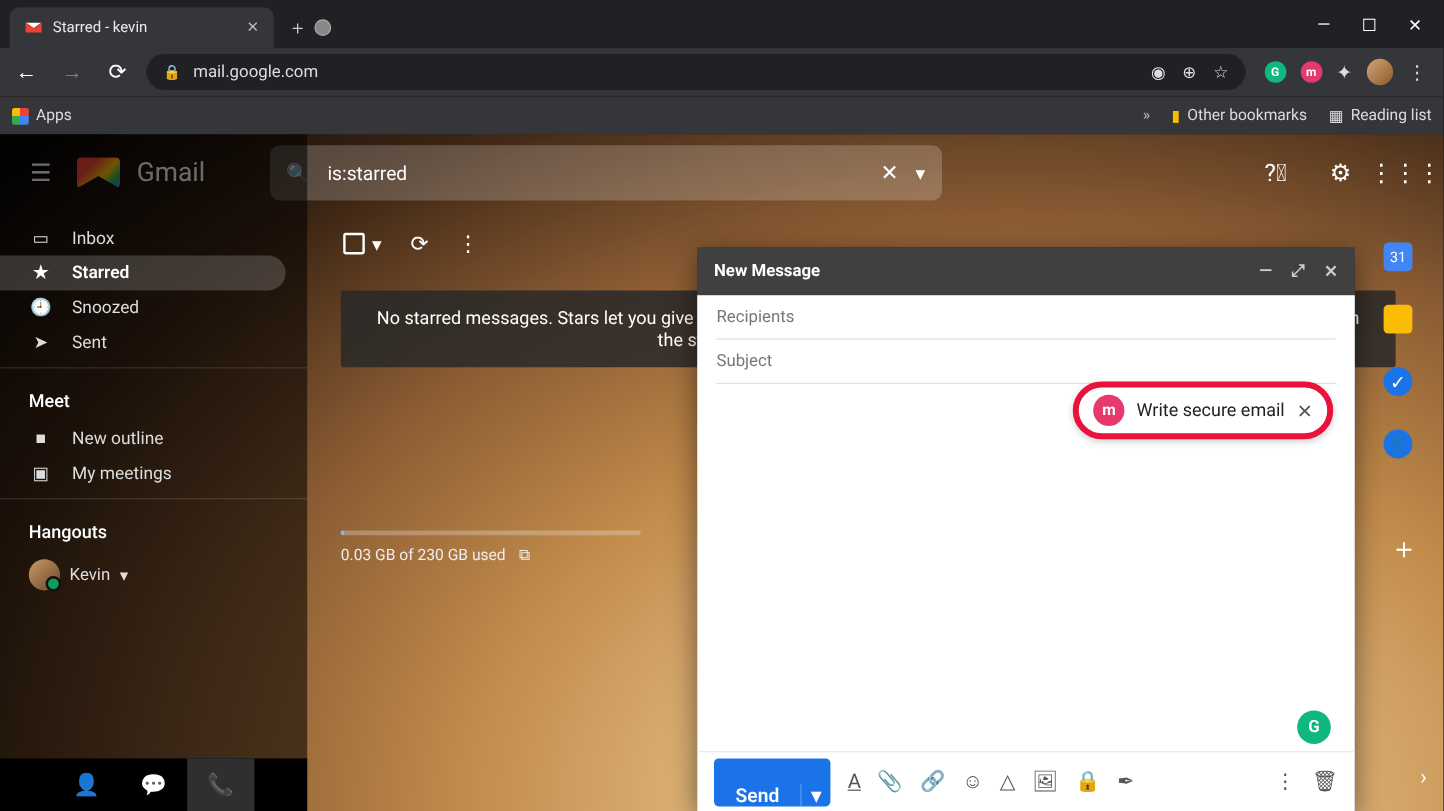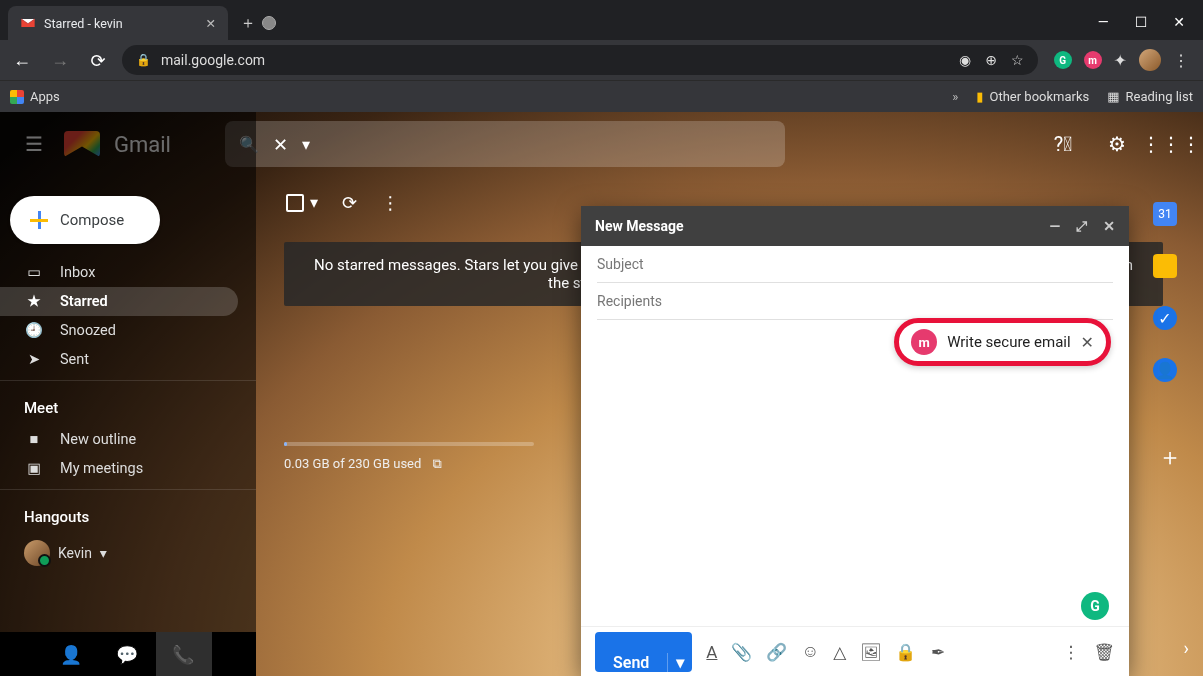--- a/index.html
+++ b/index.html
@@ -175,35 +175,32 @@
 </div>
 
 <div class="app">
 
   <div class="gbar">
     <div class="hamburger">☰</div>
     <span class="gmail-logo"></span>
     <span class="gmail-text">Gmail</span>
     <div class="search">
       <span>🔍</span>
+      <input value="is:starred" style="">
       <span style="font-size:18px;">✕</span>
       <span>▾</span>
     </div>
     <div class="gbar-right">
       <div class="iconbtn">?⃝</div>
       <div class="iconbtn">⚙</div>
       <div class="iconbtn">⋮⋮⋮</div>
     </div>
   </div>
 
   <div class="leftrail">
-    <div class="compose">
-      <span class="plus"></span>
-      <span>Compose</span>
-    </div>
     <div class="navlist">
       <div class="navitem">
           <span class="ico">▭</span>
           <span>Inbox</span>
         </div>
       <div class="navitem sel">
           <span class="ico">★</span>
           <span>Starred</span>
         </div>
       <div class="navitem">
@@ -269,22 +266,22 @@
   <div class="composer">
     <div class="composer-head">
       <span>New Message</span>
       <div class="ctrls">
         <span>—</span>
         <span>⤢</span>
         <span>✕</span>
       </div>
     </div>
     <div class="composer-body">
+      <div class="field">Recipients</div>
       <div class="field">Subject</div>
-      <div class="field">Recipients</div>
       <div class="body-area"></div>
     </div>
     <div class="secure-chip">
       <span class="logo">m</span>
       <span>Write secure email</span>
       <span class="x">✕</span>
     </div>
     <div class="gramm">G</div>
     <div class="composer-foot">
       <div class="sendbtn">

